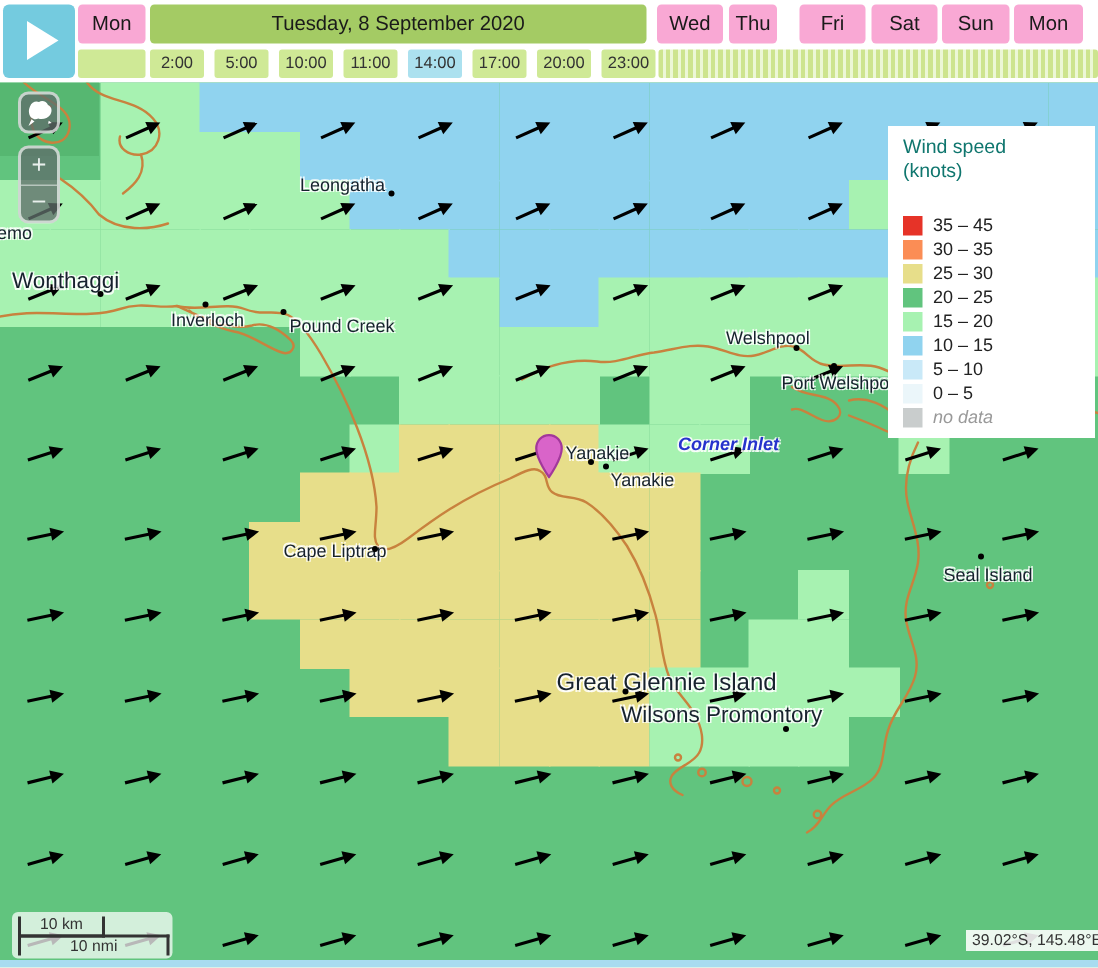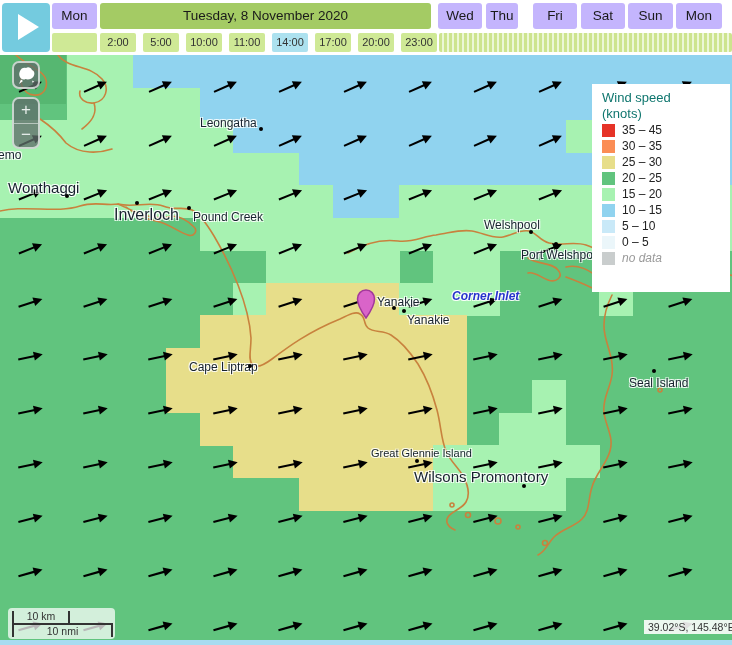--- a/index.html
+++ b/index.html
@@ -5,21 +5,21 @@
   html,body{margin:0;padding:0;background:#fff;}
   .app{position:relative;width:732px;height:645px;background:#fff;overflow:hidden;
        font-family:"Liberation Sans","DejaVu Sans",sans-serif;}
   
   .topbar{position:absolute;left:0;top:0;width:732px;height:55px;background:#fff;}
   .play{position:absolute;left:2px;top:3px;width:48px;height:49px;background:#74cbdf;
         border:none;border-radius:4px;cursor:pointer;padding:0;}
   .play .tri{position:absolute;left:16px;top:11px;width:0;height:0;
         border-left:21px solid #fff;border-top:13px solid transparent;border-bottom:13px solid transparent;}
   .daytab{position:absolute;top:3px;height:26px;line-height:26px;text-align:center;
-        background:#c4b5fd;border-radius:3px;font-size:13.5px;color:#1a1a1a;cursor:pointer;}
+        background:#f9a8d4;border-radius:3px;font-size:13.5px;color:#1a1a1a;cursor:pointer;}
   .daytab.sel{background:#a4cb64;}
   .timelead{position:absolute;left:52px;top:33px;width:45px;height:19px;background:#cfe996;border-radius:2px;}
   .timetab{position:absolute;top:33px;height:19px;line-height:19px;width:36px;text-align:center;
         background:#cfe996;border-radius:2px;font-size:11px;color:#333;cursor:pointer;}
   .timetab.sel{background:#ace1ef;}
   .stripes{position:absolute;left:439px;top:33px;width:293px;height:19px;border-radius:2px;
         background:repeating-linear-gradient(90deg,#cde48e 0 3px,#ecf7d6 3px 5px);cursor:pointer;}
   
   .map{position:absolute;left:0;top:55px;width:732px;height:585px;background:#61c47e;overflow:hidden;}
   .cell{position:absolute;width:34px;height:33px;}
@@ -64,21 +64,21 @@
 <body>
 
 <div class="app">
 
   <div class="topbar">
     <button class="play">
       <span class="tri"></span>
     </button>
     <div id="dayTabs">
         <div class="daytab" style="left: 52px; width: 45px;">Mon</div>
-        <div class="daytab sel" style="left: 100px; width: 331px;">Tuesday, 8 November 2020</div>
+        <div class="daytab sel" style="left: 100px; width: 331px;">Tuesday, 8 September 2020</div>
         <div class="daytab" style="left: 438px; width: 44px;">Wed</div>
         <div class="daytab" style="left: 486px; width: 32px;">Thu</div>
         <div class="daytab" style="left: 533px; width: 44px;">Fri</div>
         <div class="daytab" style="left: 581px; width: 44px;">Sat</div>
         <div class="daytab" style="left: 628px; width: 45px;">Sun</div>
         <div class="daytab" style="left: 676px; width: 46px;">Mon</div>
       </div>
     <div class="timelead"></div>
     <div id="timeTabs">
         <div class="timetab" style="left: 100px;">2:00</div>
@@ -1055,38 +1055,38 @@
             <polygon points="20,6.5 29,11 20,15.5" fill="#000000"></polygon>
           </g>
         </svg>
       </div>
     <div id="labels">
         <span class="maplabel" style="left: 200px; top: 61px; font-size: 12px;">Leongatha</span>
         <div class="mapdot" style="left: 259px; top: 72px;"></div>
         <span class="maplabel" style="left: -2px; top: 93px; font-size: 12px;">emo</span>
         <span class="maplabel" style="left: 8px; top: 124px; font-size: 15px;">Wonthaggi</span>
         <div class="mapdot" style="left: 65px; top: 139px;"></div>
-        <span class="maplabel" style="left: 114px; top: 151px; font-size: 16px;">Inverloch</span>
+        <span class="maplabel" style="left: 114px; top: 151px; font-size: 12px;">Inverloch</span>
         <div class="mapdot" style="left: 135px; top: 146px;"></div>
         <span class="maplabel" style="left: 193px; top: 155px; font-size: 12px;">Pound Creek</span>
         <div class="mapdot" style="left: 187px; top: 151px;"></div>
         <span class="maplabel" style="left: 484px; top: 163px; font-size: 12px;">Welshpool</span>
         <div class="mapdot" style="left: 529px; top: 175px;"></div>
         <span class="maplabel" style="left: 521px; top: 193px; font-size: 12px;">Port Welshpool</span>
         <div class="mapdot" style="left: 554px; top: 187px;"></div>
         <span class="maplabel" style="left: 452px; top: 234px; font-size: 12px; font-style: italic; font-weight: bold; color: rgb(38, 51, 204);">Corner Inlet</span>
         <span class="maplabel" style="left: 377px; top: 240px; font-size: 12px;">Yanakie</span>
         <div class="mapdot" style="left: 392px; top: 251px;"></div>
         <span class="maplabel" style="left: 407px; top: 258px; font-size: 12px;">Yanakie</span>
         <div class="mapdot" style="left: 402px; top: 254px;"></div>
         <span class="maplabel" style="left: 189px; top: 305px; font-size: 12px;">Cape Liptrap</span>
         <div class="mapdot" style="left: 248px; top: 309px;"></div>
         <span class="maplabel" style="left: 629px; top: 321px; font-size: 12px;">Seal Island</span>
         <div class="mapdot" style="left: 652px; top: 314px;"></div>
-        <span class="maplabel" style="left: 371px; top: 392px; font-size: 11px;">Great Glennie Island</span>
+        <span class="maplabel" style="left: 371px; top: 392px; font-size: 16px;">Great Glennie Island</span>
         <div class="mapdot" style="left: 415px; top: 404px;"></div>
         <span class="maplabel" style="left: 414px; top: 413px; font-size: 15px;">Wilsons Promontory</span>
         <div class="mapdot" style="left: 522px; top: 429px;"></div>
       </div>
 
     <svg class="pin" id="pin" width="20" height="30" viewBox="0 0 20 30" style="left: 356px; top: 234px;">
       <path d="M10 1 C5 1 1.5 5 1.5 10 C1.5 17 10 29 10 29 C10 29 18.5 17 18.5 10 C18.5 5 15 1 10 1 Z" stroke-width="1.5" fill="#d964c9" stroke="#a2389b"></path>
     </svg>
 
     <div class="ctl locator">
@@ -1097,21 +1097,21 @@
         <path fill="#fff" d="M7 15.5 L5 20 L9 17 Z"></path>
       </svg>
     </div>
     <div class="ctl zoomctl">
       <div class="zbtn top">+</div>
       <div class="zbtn">−</div>
     </div>
 
     <div class="legend-panel">
       <div class="hd">Wind speed</div>
-      <div class="hd" style="margin-bottom:0">(knots)</div>
+      <div class="hd" style="margin-bottom:20px">(knots)</div>
       <div id="legendRows">
           <div class="lrow">
             <span class="sw" style="background: rgb(230, 51, 40);"></span>
             <span class="lb">35 – 45</span>
           </div>
           <div class="lrow">
             <span class="sw" style="background: rgb(251, 141, 85);"></span>
             <span class="lb">30 – 35</span>
           </div>
           <div class="lrow">

